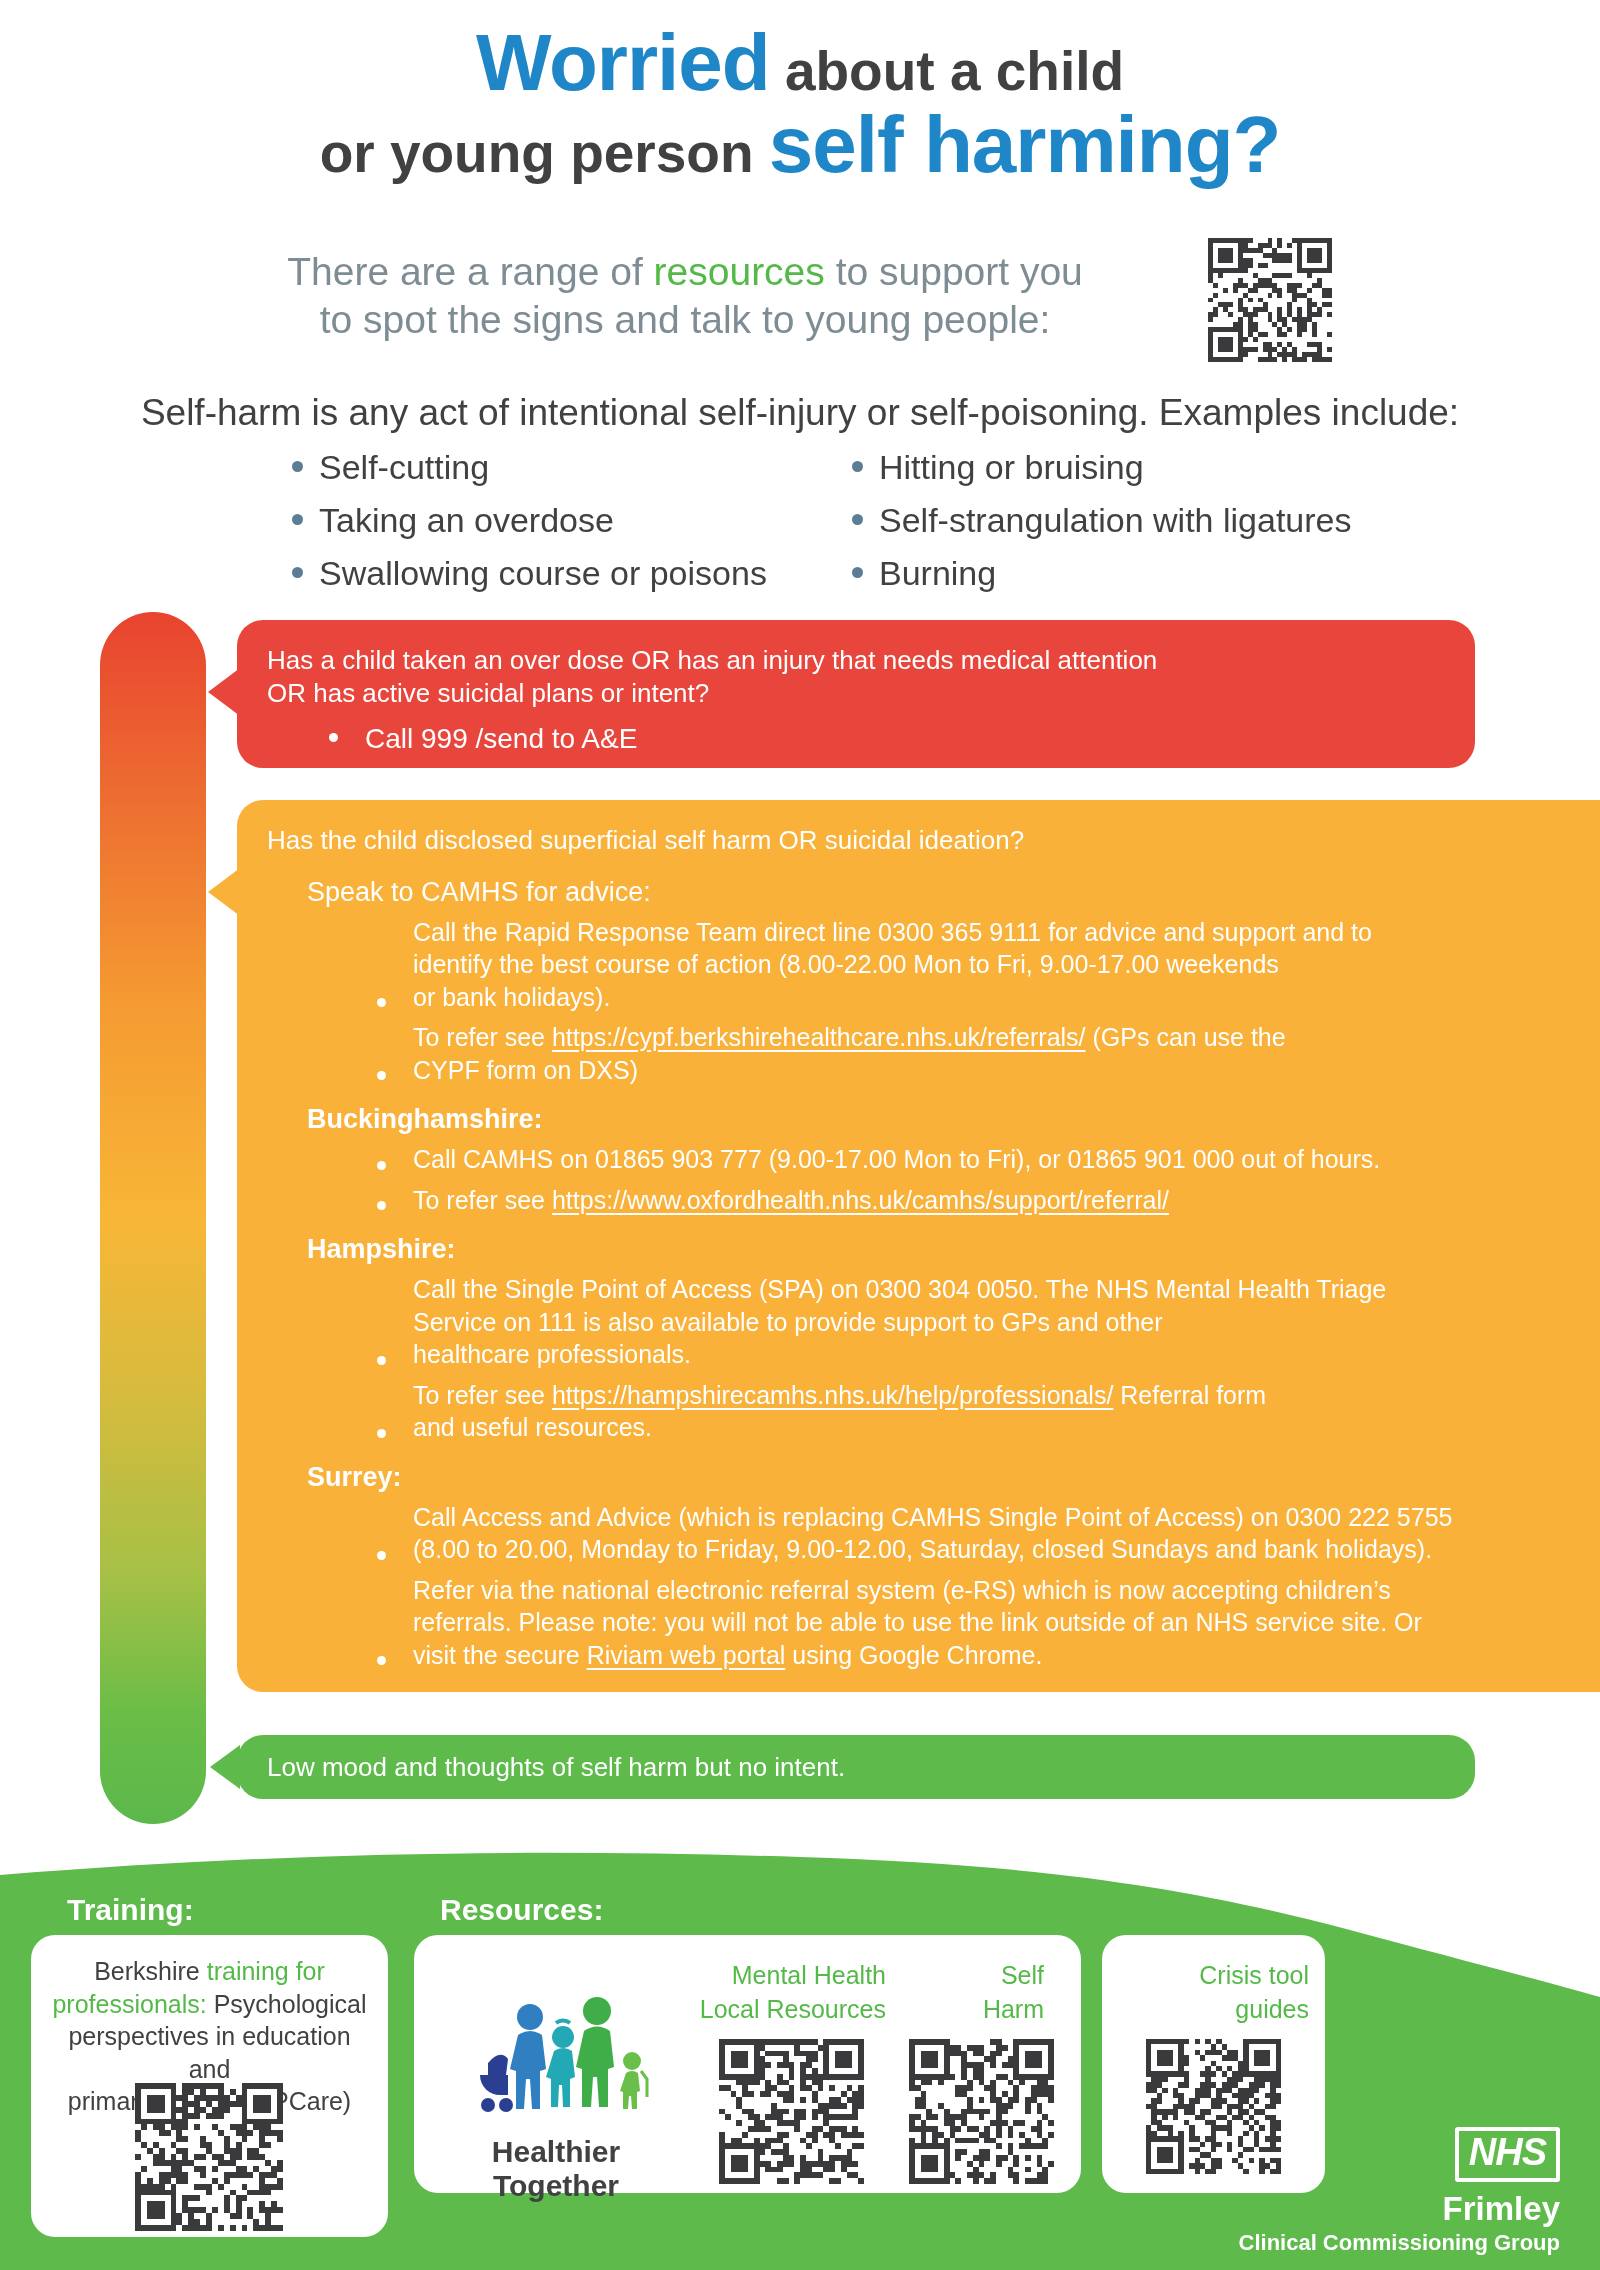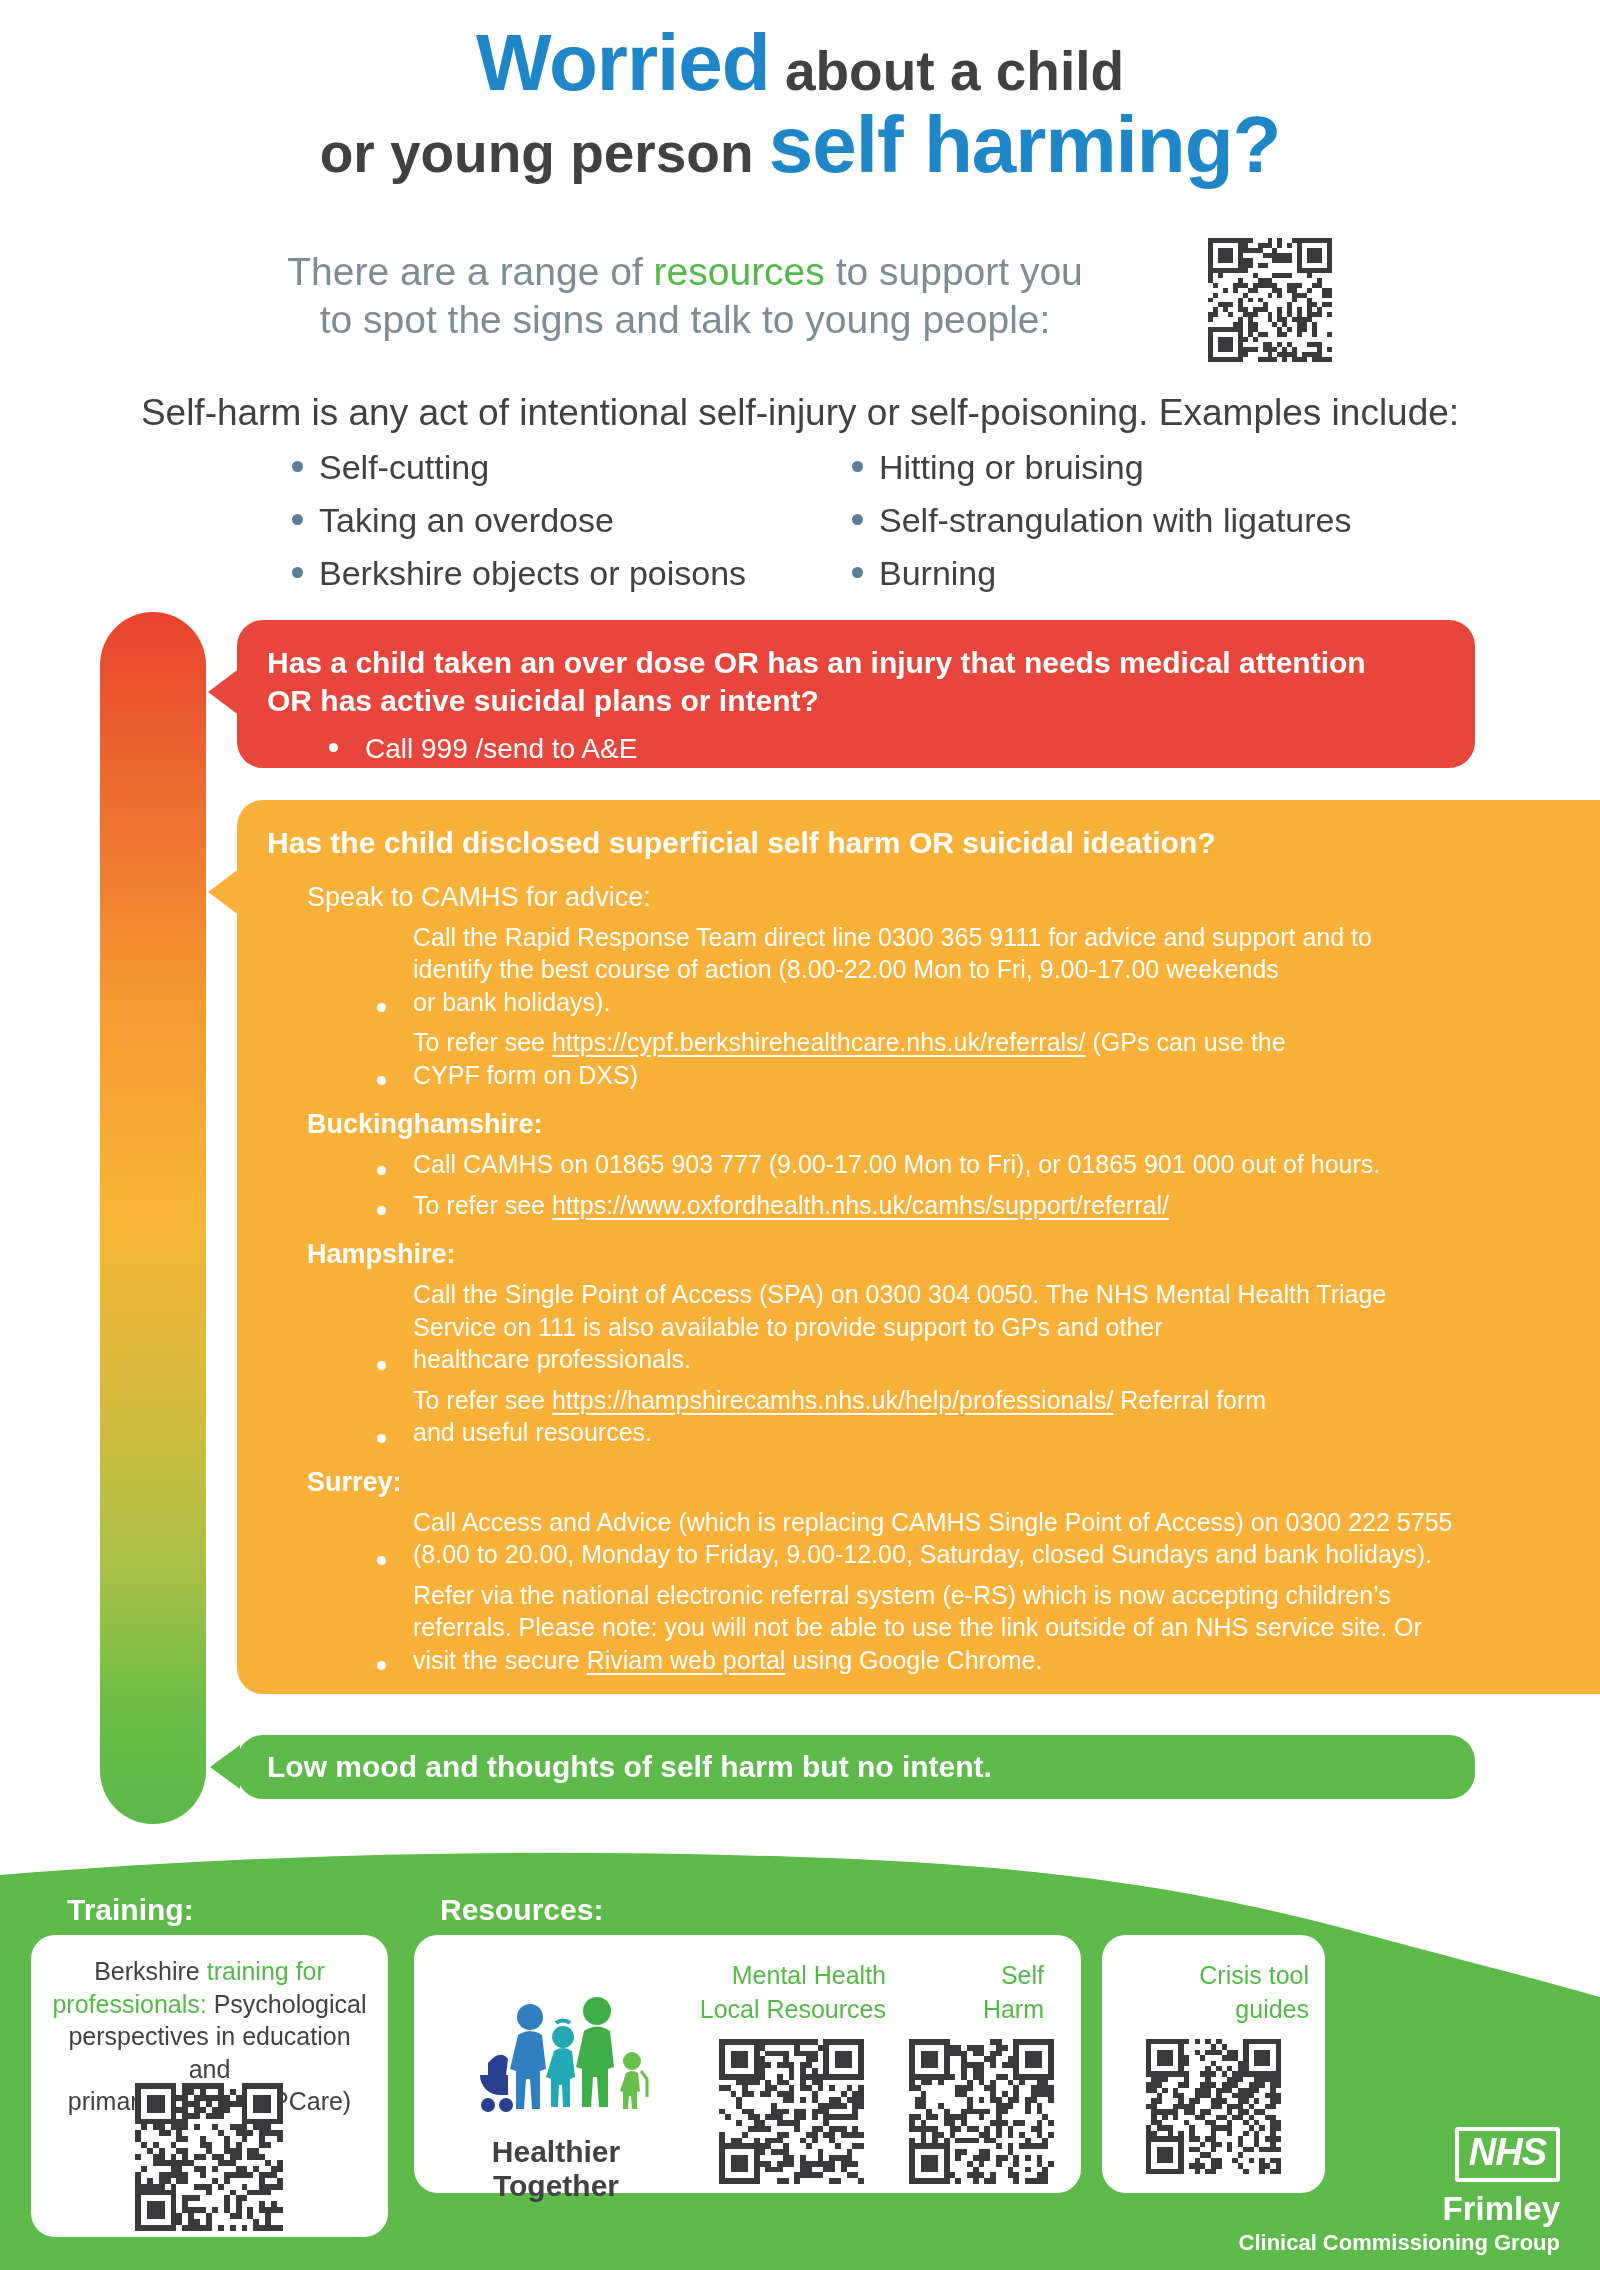--- a/index.html
+++ b/index.html
@@ -35,21 +35,21 @@
     background:linear-gradient(180deg,#e8432f 0%,#ed6f31 16%,#f49a31 32%,#f8b637 50%,
                #d8bb3d 64%,#a8c046 79%,#6abd47 91%,#5cb84c 100%);}
 
   
   .box{position:absolute;left:237px;color:#ffffff;border-radius:26px;}
   .tail{position:absolute;width:0;height:0;border-style:solid;}
 
   .red-box{top:620px;width:1238px;height:148px;background:#e8463c;}
   .red-box .tail{left:-29px;top:48px;border-width:24px 32px 24px 0;
                  border-color:transparent #e8463c transparent transparent;}
-  .box-heading{font-size:30px;font-weight:bold;line-height:1.25;white-space:pre-line;}
+  .box-heading{font-size:26px;font-weight:normal;line-height:1.25;white-space:pre-line;}
   .red-box .box-heading{padding:24px 40px 0 30px;}
   .red-bullet{display:flex;align-items:baseline;margin:14px 0 0 92px;font-size:28px;gap:12px;}
   .wdot{width:9px;height:9px;border-radius:50%;background:#ffffff;flex:0 0 9px;margin-right:15px;
         position:relative;top:-6px;}
 
   .amber-box{top:800px;width:1460px;min-height:892px;background:#f9b13a;padding-bottom:18px;
              box-sizing:border-box;}
   .amber-box .tail{left:-29px;top:68px;border-width:24px 32px 24px 0;
                    border-color:transparent #f9b13a transparent transparent;}
   .amber-box .box-heading{padding:24px 40px 0 30px;}
@@ -326,21 +326,21 @@
       <div class="ex-item">
         <span class="ex-dot"></span>
         <span>Taking an overdose</span>
       </div>
       <div class="ex-item">
         <span class="ex-dot"></span>
         <span>Self-strangulation with ligatures</span>
       </div>
       <div class="ex-item">
         <span class="ex-dot"></span>
-        <span>Berkshire objects or poisons</span>
+        <span>Swallowing course or poisons</span>
       </div>
       <div class="ex-item">
         <span class="ex-dot"></span>
         <span>Burning</span>
       </div>
     </div>
 
   <div class="grad-bar"></div>
 
   <div class="box red-box">

